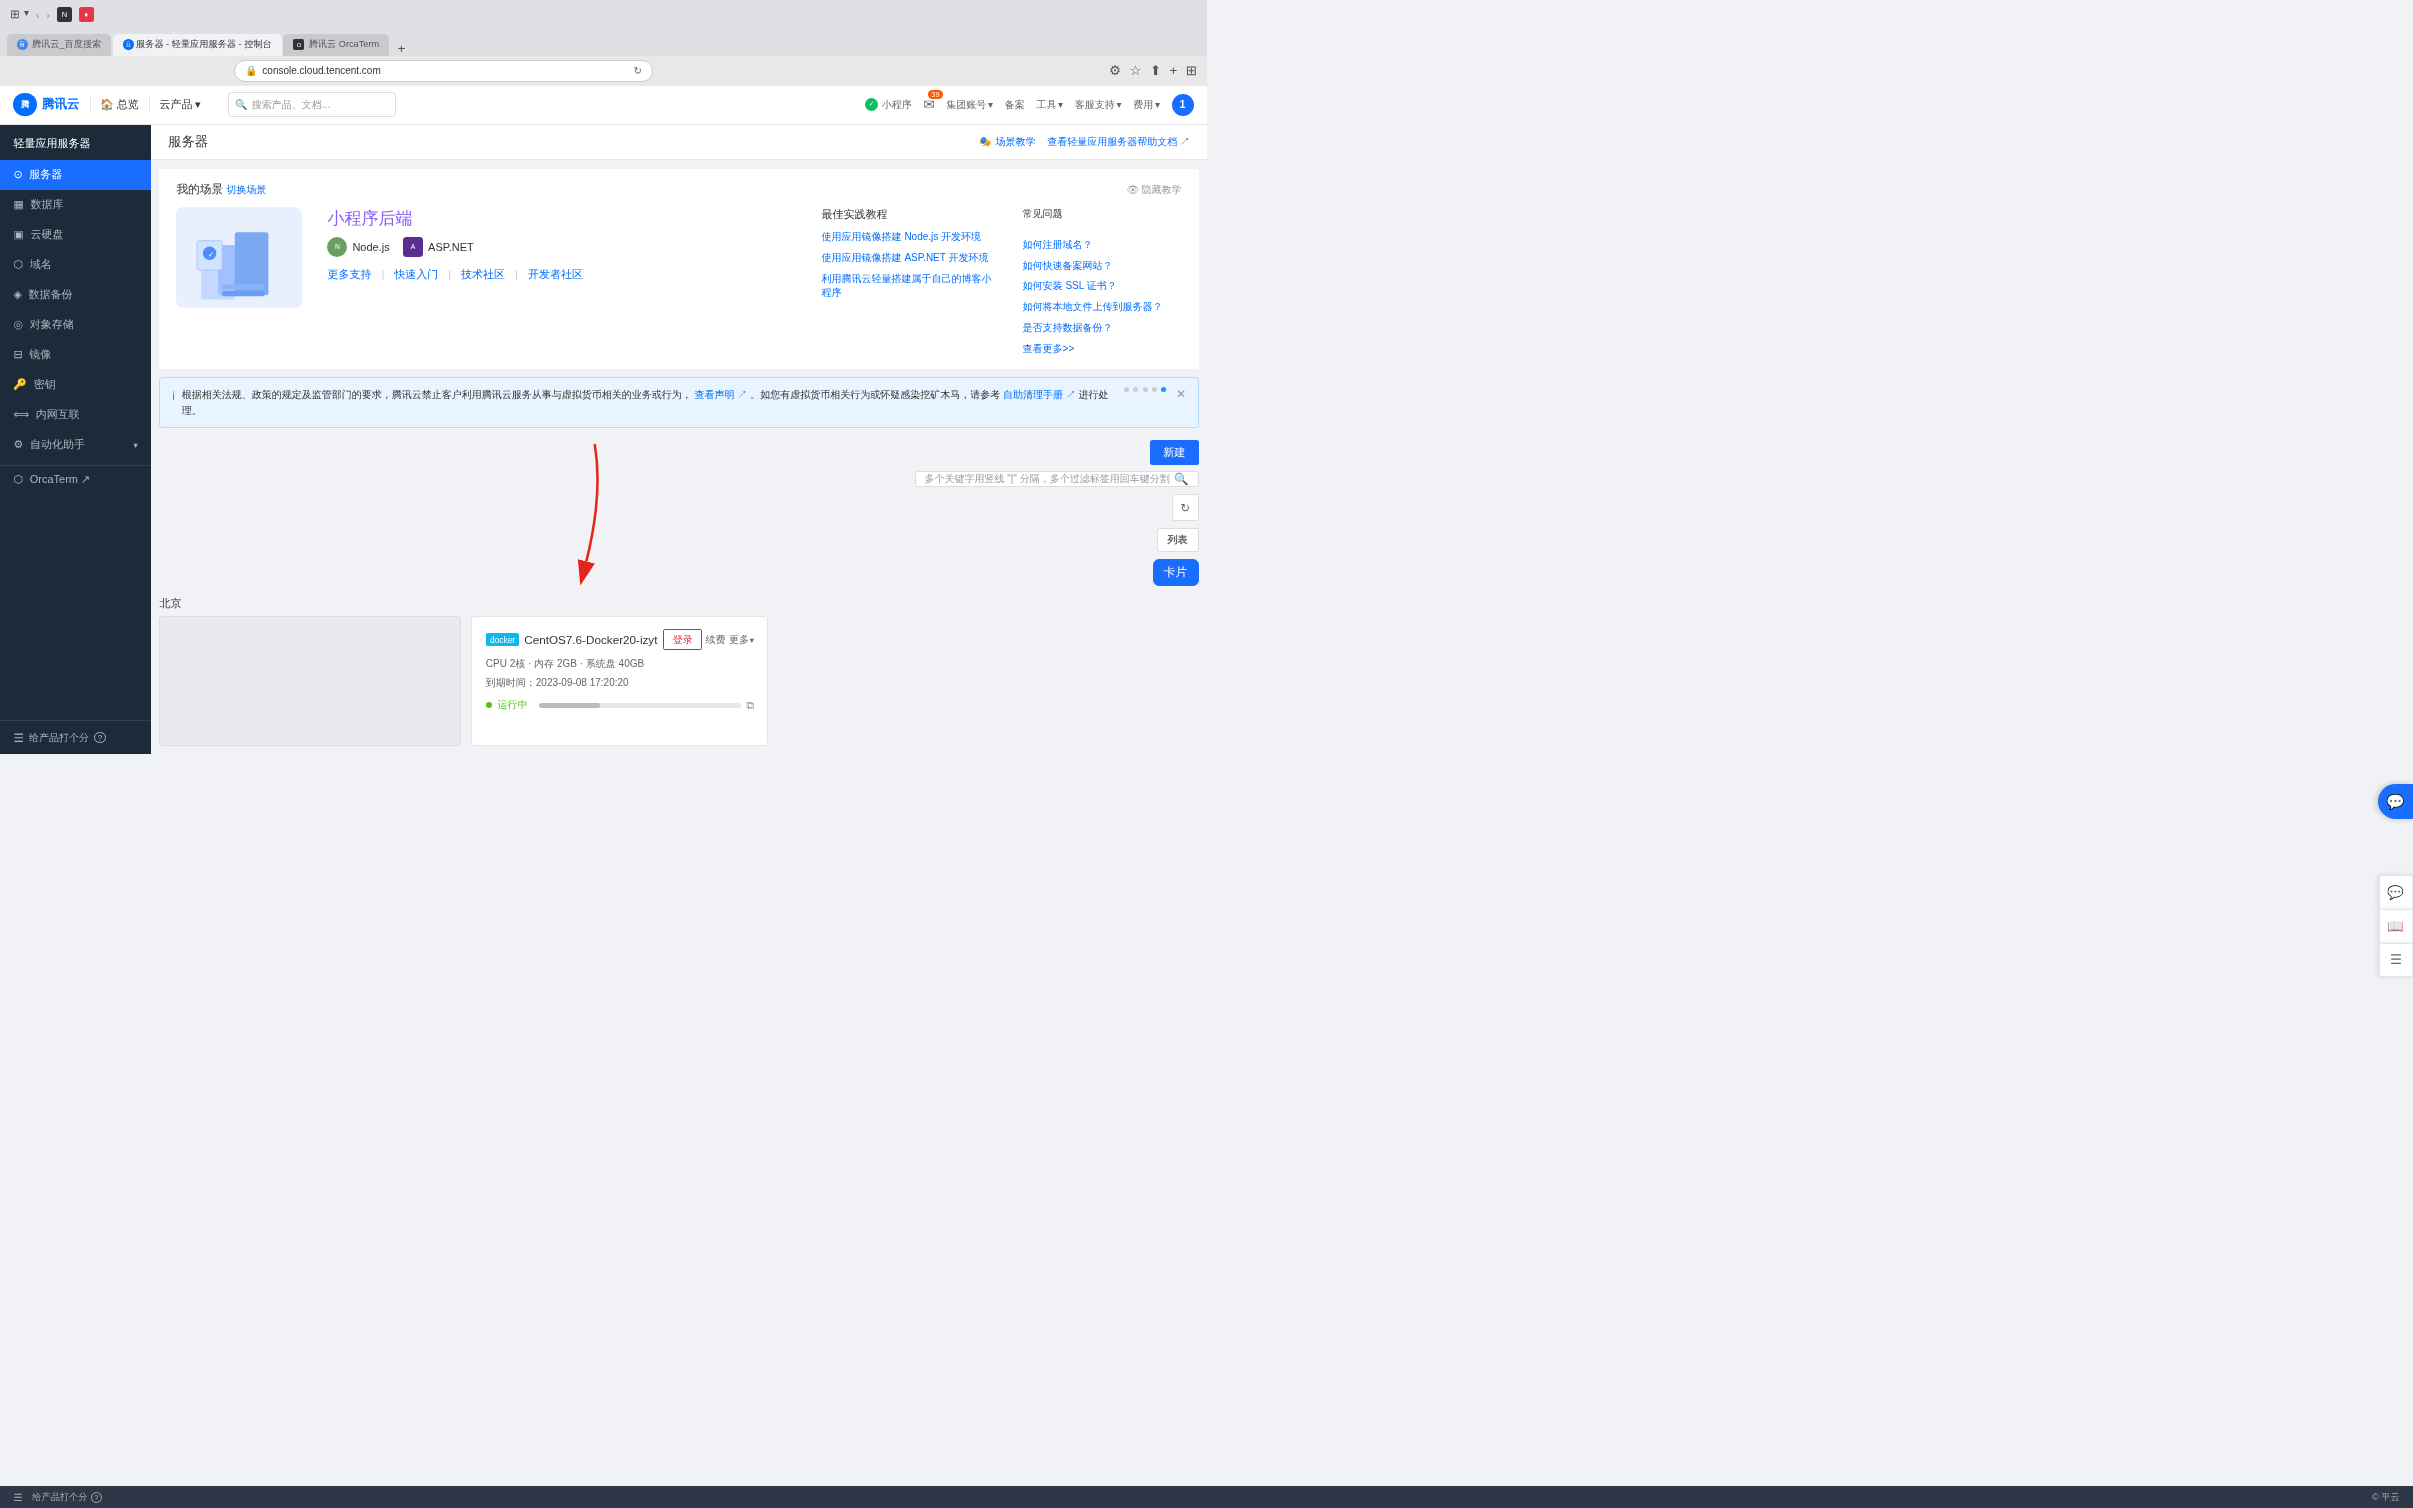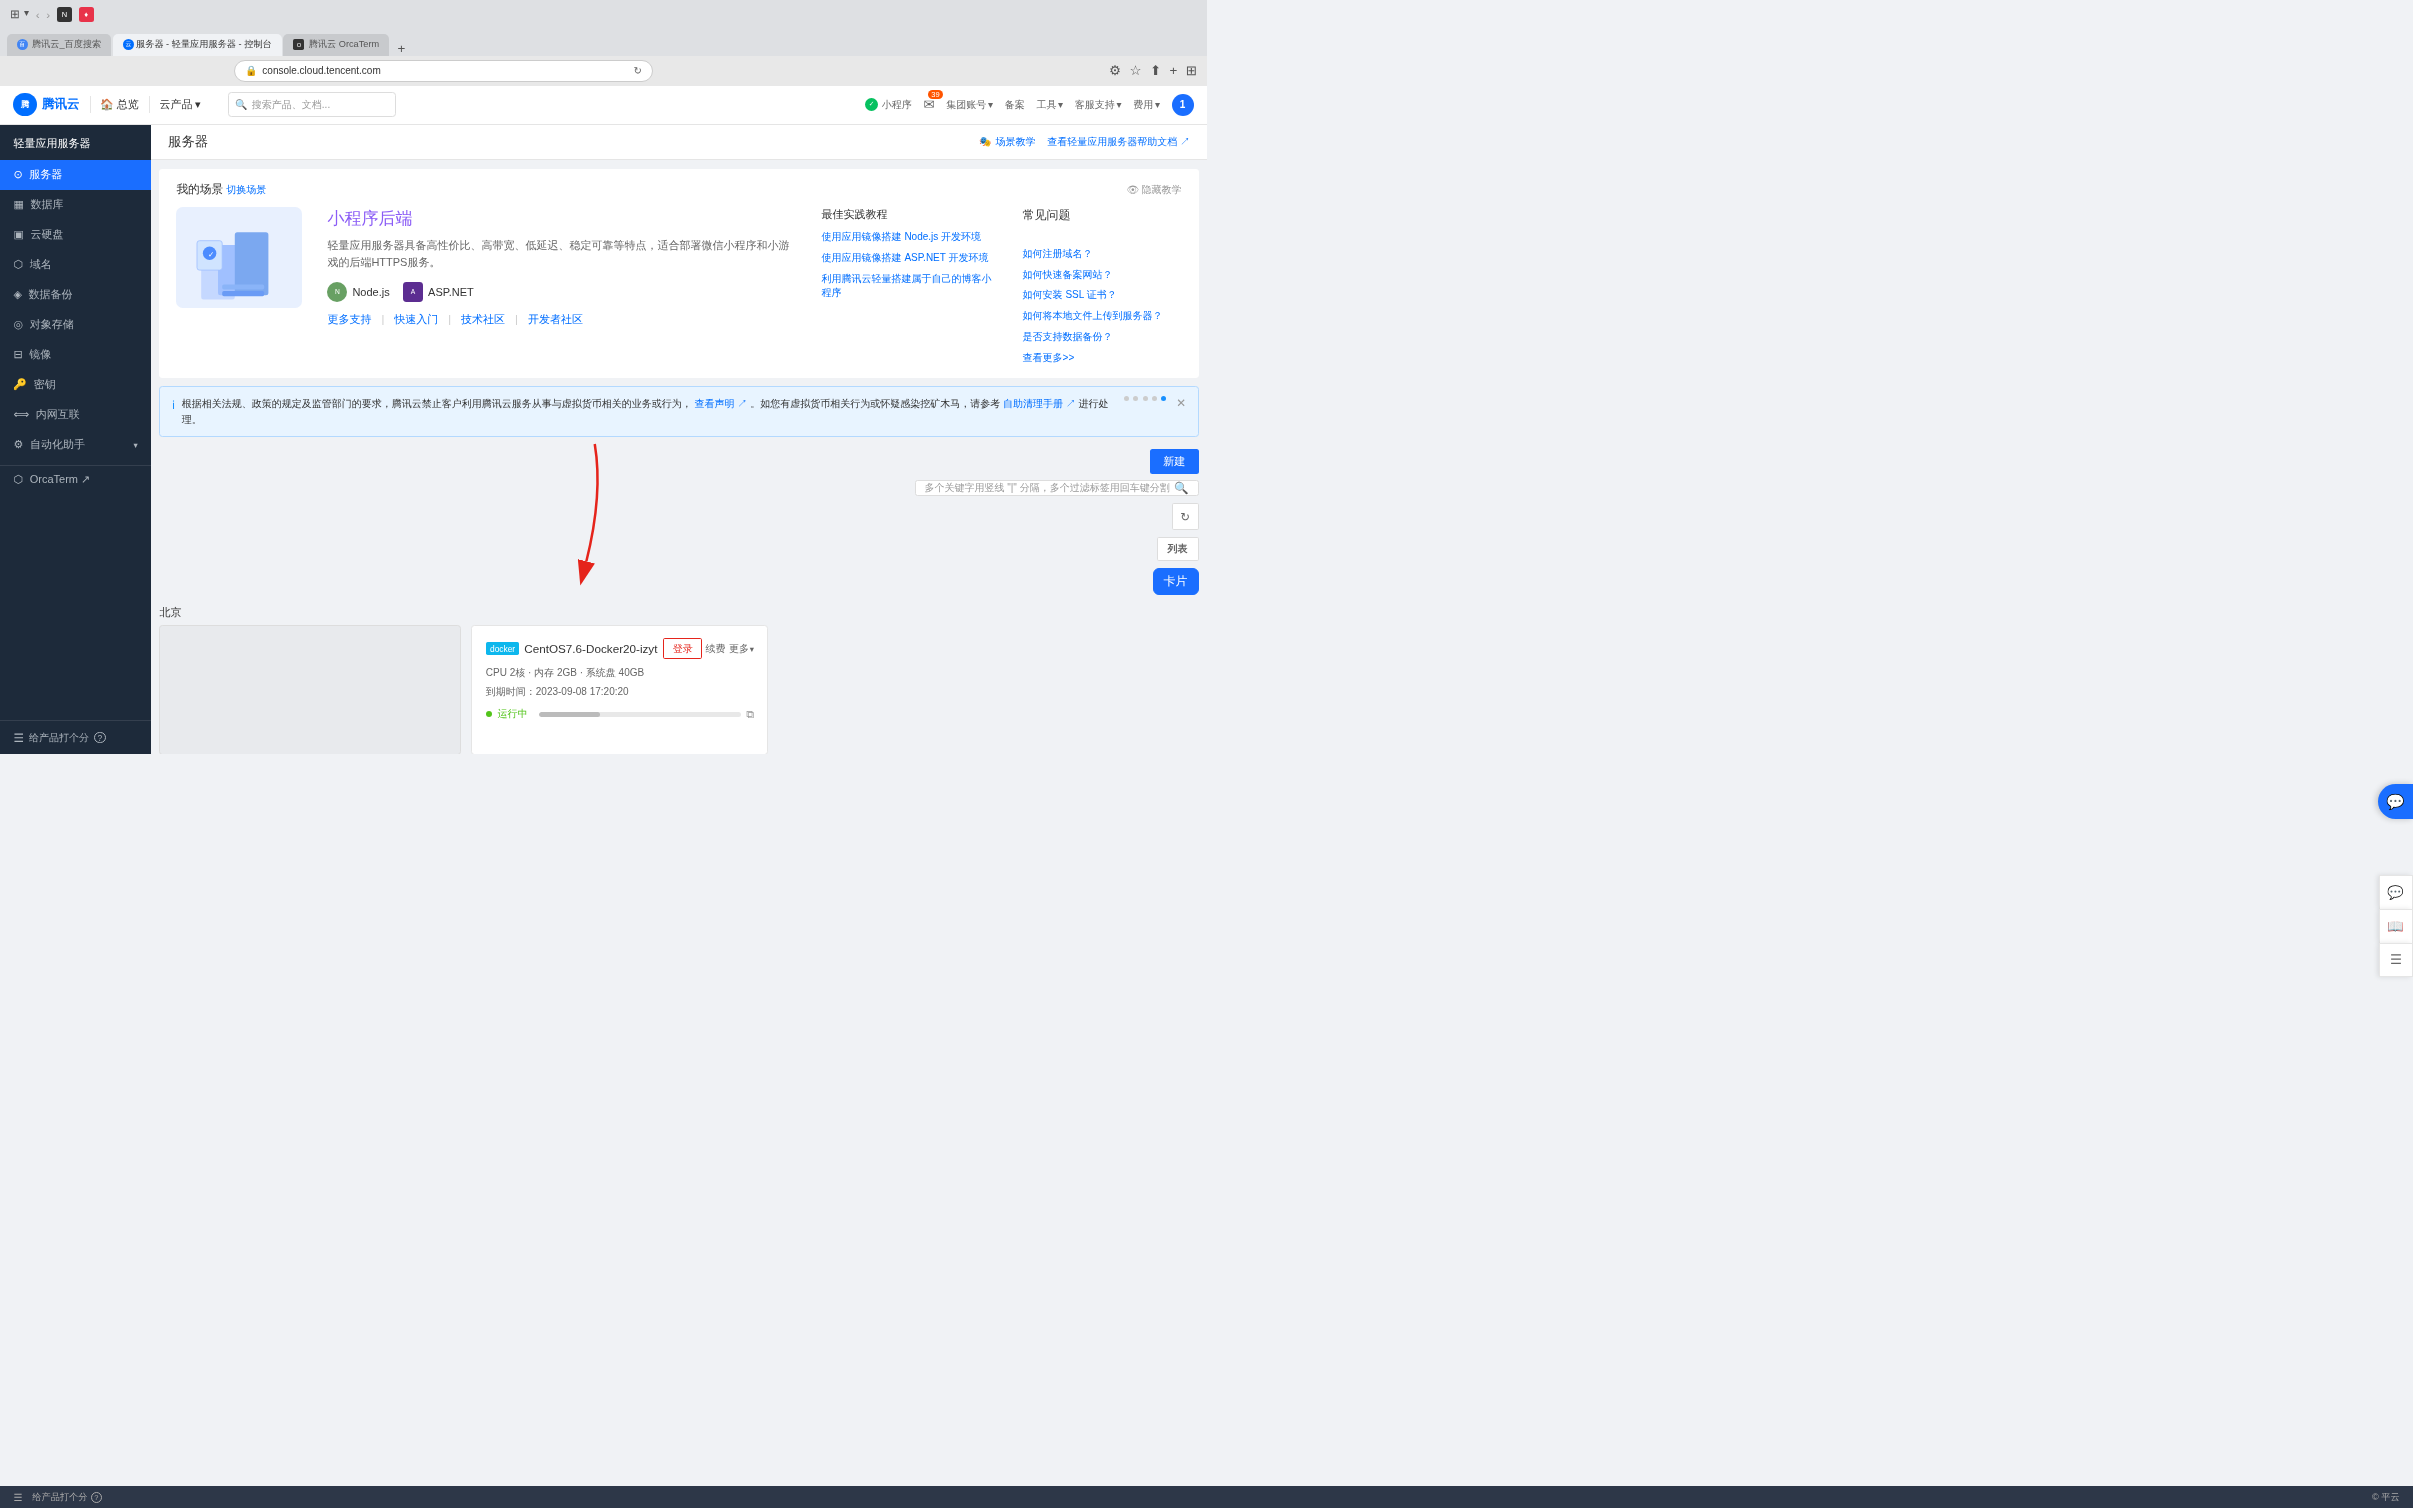--- a/index.html
+++ b/index.html
@@ -199,21 +199,20 @@
             <circle cx="40" cy="55" r="8" fill="#4c8cff"></circle>
             <text x="38" y="59" font-size="9" fill="white">✓</text>
 
             <rect x="55" y="92" width="50" height="6" rx="2" fill="#8ab4f8"></rect>
             <rect x="55" y="100" width="50" height="6" rx="2" fill="#6a9bf5"></rect>
           </svg>
         </div>
 
         <div style="flex:1;">
           <div style="font-size:17px; font-weight:400; color:#8b5cf6; margin-bottom:6.7px;">小程序后端</div>
-          <div style="font-size:11px; color:#666; line-height:1.6; margin-bottom:10px;">轻量应用服务器具备高性价比、高带宽、低延迟、稳定可靠等特点，适合部署微信小程序和小游戏的后端HTTPS服务。</div>
           <div style="display:flex; gap:13.4px; margin-bottom:10px;">
             <div style="display:flex; align-items:center; gap:5px; font-size:11px; color:#333; cursor:pointer;">
               <div style="width:20px; height:20px; border-radius:50%; background:#68a063; display:flex; align-items:center; justify-content:center; color:white; font-size:6.7px;">N</div>
               <span>Node.js</span>
             </div>
             <div style="display:flex; align-items:center; gap:5px; font-size:11px; color:#333; cursor:pointer;">
               <div style="width:20px; height:20px; border-radius:3.4px; background:#5c2d91; display:flex; align-items:center; justify-content:center; color:white; font-size:6.7px;">A</div>
               <span>ASP.NET</span>
             </div>
           </div>
@@ -229,21 +228,21 @@
         </div>
 
         <div style="flex:0 0 176px;">
           <div style="font-size:11px; color:#333; margin-bottom:8.4px; font-weight:500;">最佳实践教程</div>
           <div style="font-size:10px; color:#006eff; cursor:pointer; margin-bottom:6.7px; line-height:1.4;">使用应用镜像搭建 Node.js 开发环境</div>
           <div style="font-size:10px; color:#006eff; cursor:pointer; margin-bottom:6.7px; line-height:1.4;">使用应用镜像搭建 ASP.NET 开发环境</div>
           <div style="font-size:10px; color:#006eff; cursor:pointer; margin-bottom:6.7px; line-height:1.4;">利用腾讯云轻量搭建属于自己的博客小程序</div>
         </div>
 
         <div style="flex:0 0 159px;">
-          <div style="font-size:12px; color:#333; margin-bottom:23px; font-weight:500;">常见问题</div>
+          <div style="font-size:10px; color:#333; margin-bottom:17px; font-weight:500;">常见问题</div>
           <div style="font-size:10px; color:#006eff; cursor:pointer; margin-bottom:6.7px; line-height:1.4;">如何注册域名？</div>
           <div style="font-size:10px; color:#006eff; cursor:pointer; margin-bottom:6.7px; line-height:1.4;">如何快速备案网站？</div>
           <div style="font-size:10px; color:#006eff; cursor:pointer; margin-bottom:6.7px; line-height:1.4;">如何安装 SSL 证书？</div>
           <div style="font-size:10px; color:#006eff; cursor:pointer; margin-bottom:6.7px; line-height:1.4;">如何将本地文件上传到服务器？</div>
           <div style="font-size:10px; color:#006eff; cursor:pointer; margin-bottom:6.7px; line-height:1.4;">是否支持数据备份？</div>
           <div style="font-size:10px; color:#006eff; cursor:pointer; margin-top:3.4px;">查看更多&gt;&gt;</div>
         </div>
       </div>
     </div>
 

